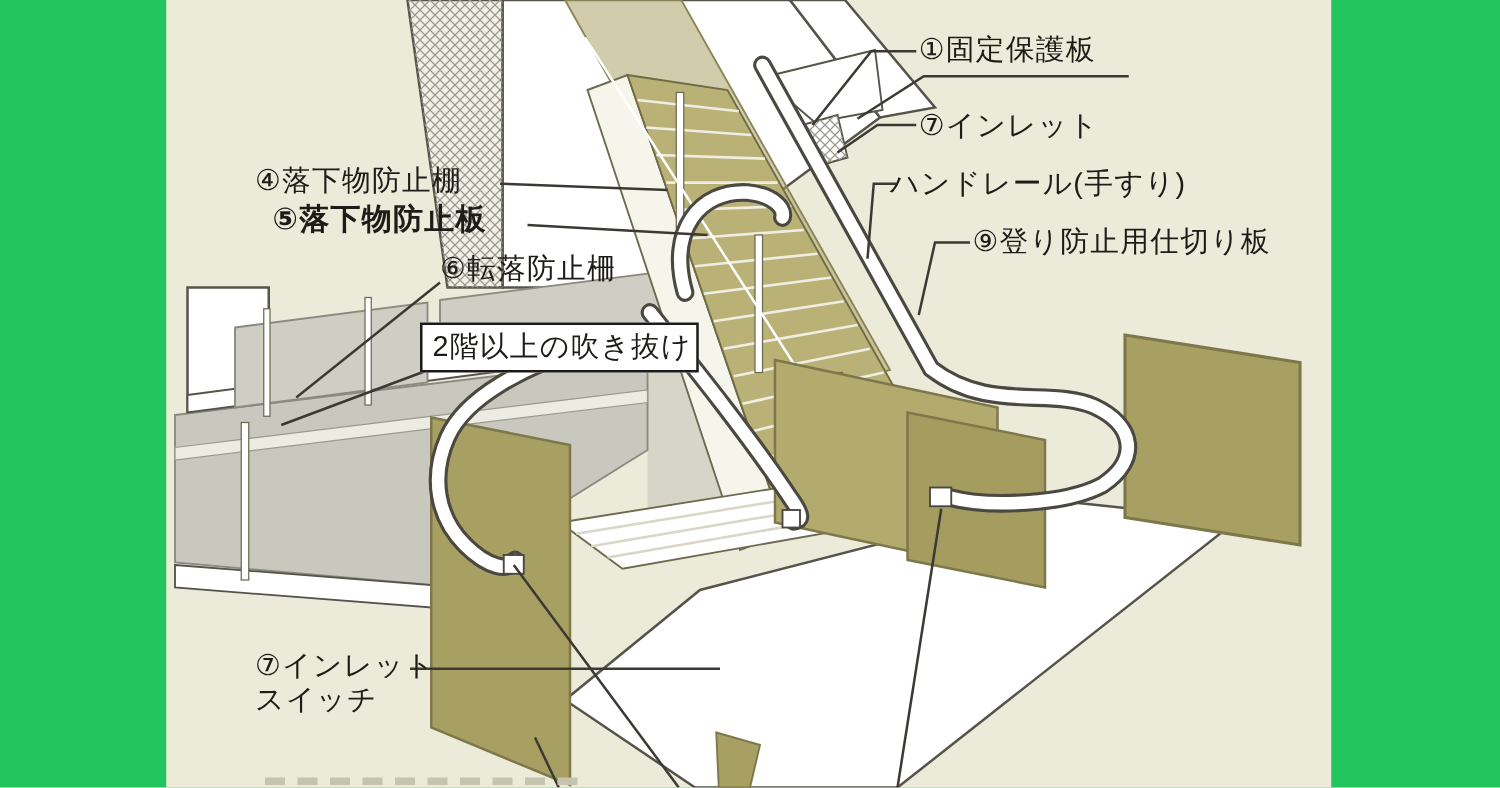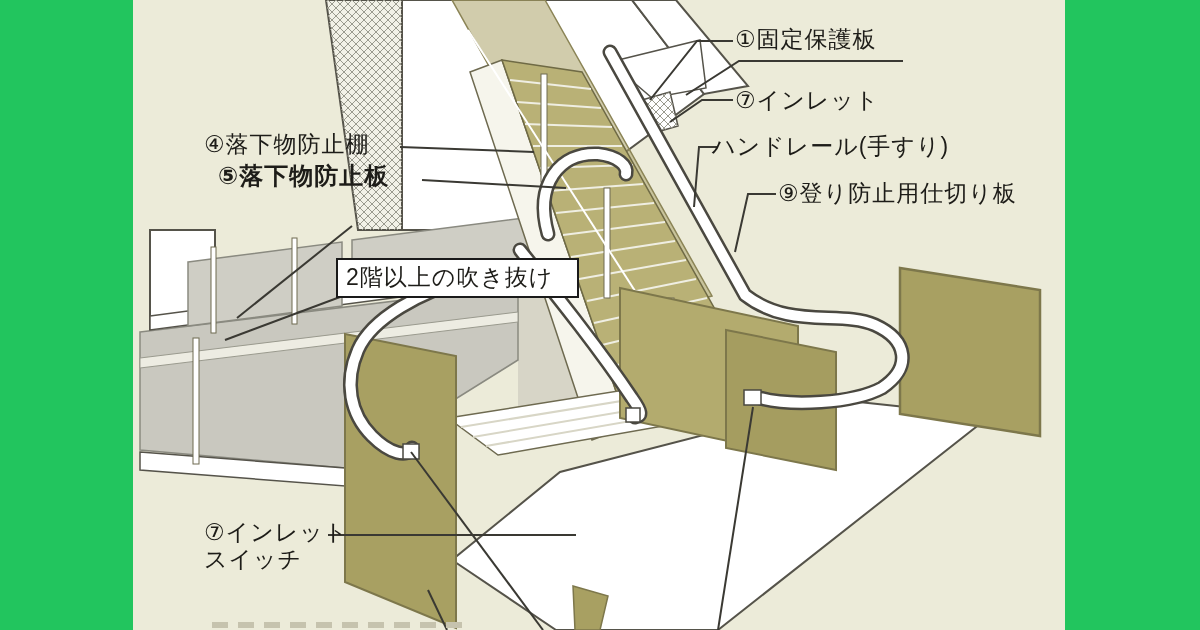--- a/index.html
+++ b/index.html
@@ -5,21 +5,21 @@
   html,body{margin:0;padding:0;}
   body{width:1200px;height:630px;background:#ffffff;overflow:hidden;
        font-family:"Liberation Sans","DejaVu Sans",sans-serif;}
   #stage{position:relative;width:1200px;height:630px;background:#22c55e;}
   #cream{position:absolute;left:133px;top:0;width:932px;height:630px;background:#ECEBD9;}
   svg{position:absolute;left:0;top:0;}
   .lbl{position:absolute;color:#1d1c18;font-size:23px;letter-spacing:1px;
        white-space:nowrap;line-height:1.18;}
   .lbl.bold{font-weight:700;font-size:24px;text-align:right;}
   .notebox{position:absolute;background:#ffffff;border:2.5px solid #1a1a1a;
-       padding:2px 24px 3px 8px;color:#1d1c18;font-size:23px;letter-spacing:1px;
+       padding:2px 4px 3px 8px;color:#1d1c18;font-size:23px;letter-spacing:1px;
        white-space:nowrap;}
 </style>
 </head>
 <body>
 
 <div id="stage">
   <div id="cream"></div>
 
   <svg width="1200" height="630" viewBox="0 0 1200 630">
     <defs>
@@ -161,18 +161,19 @@
         <rect x="446" y="622" width="16" height="6"></rect>
     </g>
   </svg>
 
   <div class="lbl" style="left:735px;top:26px">①固定保護板</div>
   <div class="lbl" style="left:735px;top:87px">⑦インレット</div>
   <div class="lbl" style="left:712px;top:133px">ハンドレール(手すり)</div>
   <div class="lbl" style="left:778px;top:180px">⑨登り防止用仕切り板</div>
   <div class="lbl" style="left:204px;top:131px">④落下物防止棚</div>
   <div class="lbl bold" style="left:218px;top:162px">⑤落下物防止板</div>
+  <div class="lbl" style="left:352px;top:201px">⑥転落防止柵</div>
   <div class="notebox" style="left:336px;top:258px">2階以上の吹き抜け</div>
   <div class="lbl" style="left:204px;top:519px">
     <div>⑦インレット</div>
     <div>スイッチ</div>
   </div>
 </div>
 
 </body></html>

